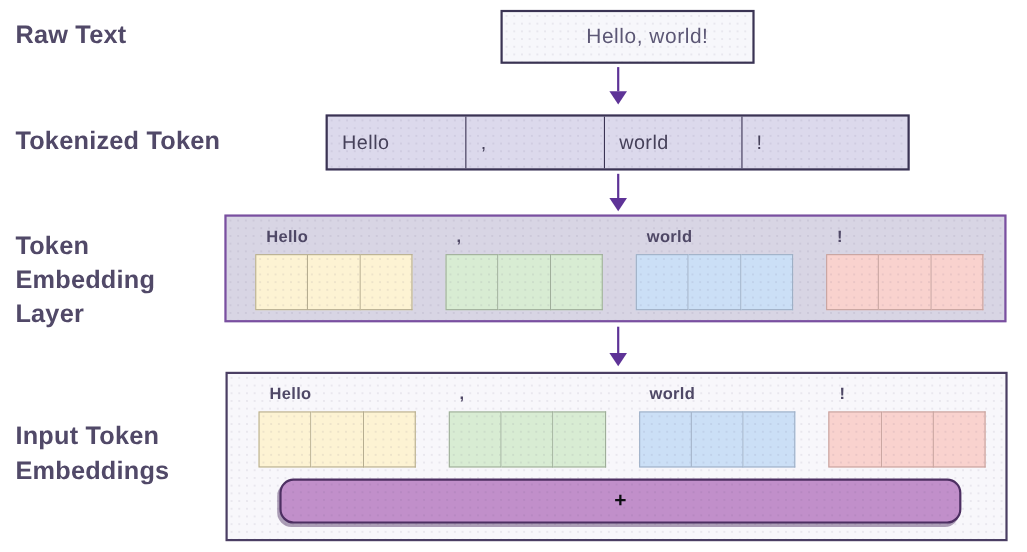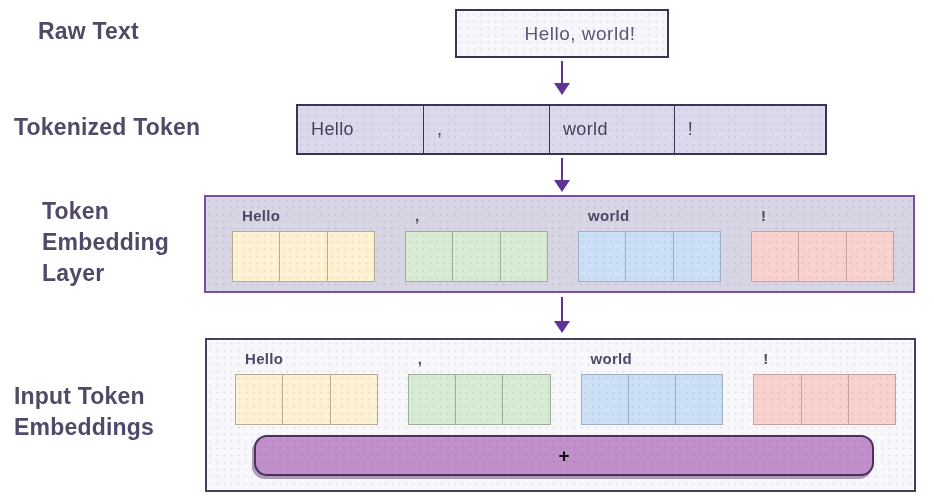--- a/index.html
+++ b/index.html
@@ -10,21 +10,21 @@
   .side-label {
     position:absolute; font-weight:bold; font-size:23px; line-height:31px;
     color:var(--label-text); letter-spacing:0.2px;
   }
   .dots {
     background-image: radial-gradient(rgba(80,70,110,0.09) 1px, transparent 1.3px);
     background-size: 7px 7px;
   }
   
   .raw-box {
-    position:absolute; left:455px; top:9px; width:214px; height:49px;
+    position:absolute; left:455px; top:9px; width:231px; height:49px;
     box-sizing:border-box; border:2px solid var(--box-border-dark);
     background-color:var(--raw-box-bg);
     display:flex; align-items:center; justify-content:center;
     font-size:19px; color:var(--raw-box-text); letter-spacing:0.5px;padding-left:36px;
   }
   
   .arrow { position:absolute; left:553px; width:18px; }
   .arrow .stem { width:2px; margin:0 auto; background:var(--arrow); height:calc(100% - 12px); }
   .arrow .head {
     width:0; height:0; margin:0 auto;
@@ -82,42 +82,42 @@
     display:flex; align-items:center; justify-content:center; gap:42px;
     font-weight:bold; font-size:19px; color:var(--pos-bar-text);
     box-shadow:-2px 3px 0 rgba(77,47,98,0.45);
   }
 </style>
 </head>
 <body>
 
 <div class="canvas">
 
-  <div class="side-label" style="left:14px; top:16px;margin-left:24px;">Raw Text</div>
+  <div class="side-label" style="left:14px; top:16px;">Raw Text</div>
   <div class="raw-box dots">
     <span>Hello, world!</span>
   </div>
   <div class="arrow arrow1">
     <div class="stem"></div>
     <div class="head"></div>
   </div>
 
   <div class="side-label" style="left:14px; top:112px;">Tokenized Token</div>
   <div class="token-row dots">
     <div class="tcell">Hello</div>
     <div class="tcell">,</div>
     <div class="tcell">world</div>
     <div class="tcell">!</div>
   </div>
   <div class="arrow arrow2">
     <div class="stem"></div>
     <div class="head"></div>
   </div>
 
-  <div class="side-label" style="left:14px; top:196px; width:175px;margin-left:28px;">Token Embedding Layer</div>
+  <div class="side-label" style="left:14px; top:208px; width:175px;">Token Embedding Layer</div>
   <div class="panel panel-embed dots">
     <div class="group">
       <div class="group-label">Hello</div>
       <div class="cells">
         <div class="cell dots" style="background-color: rgb(253, 243, 211); border-color: rgb(182, 173, 144);"></div>
         <div class="cell dots" style="background-color: rgb(253, 243, 211); border-color: rgb(182, 173, 144);"></div>
         <div class="cell dots" style="background-color: rgb(253, 243, 211); border-color: rgb(182, 173, 144);"></div>
       </div>
     </div>
     <div class="group">

